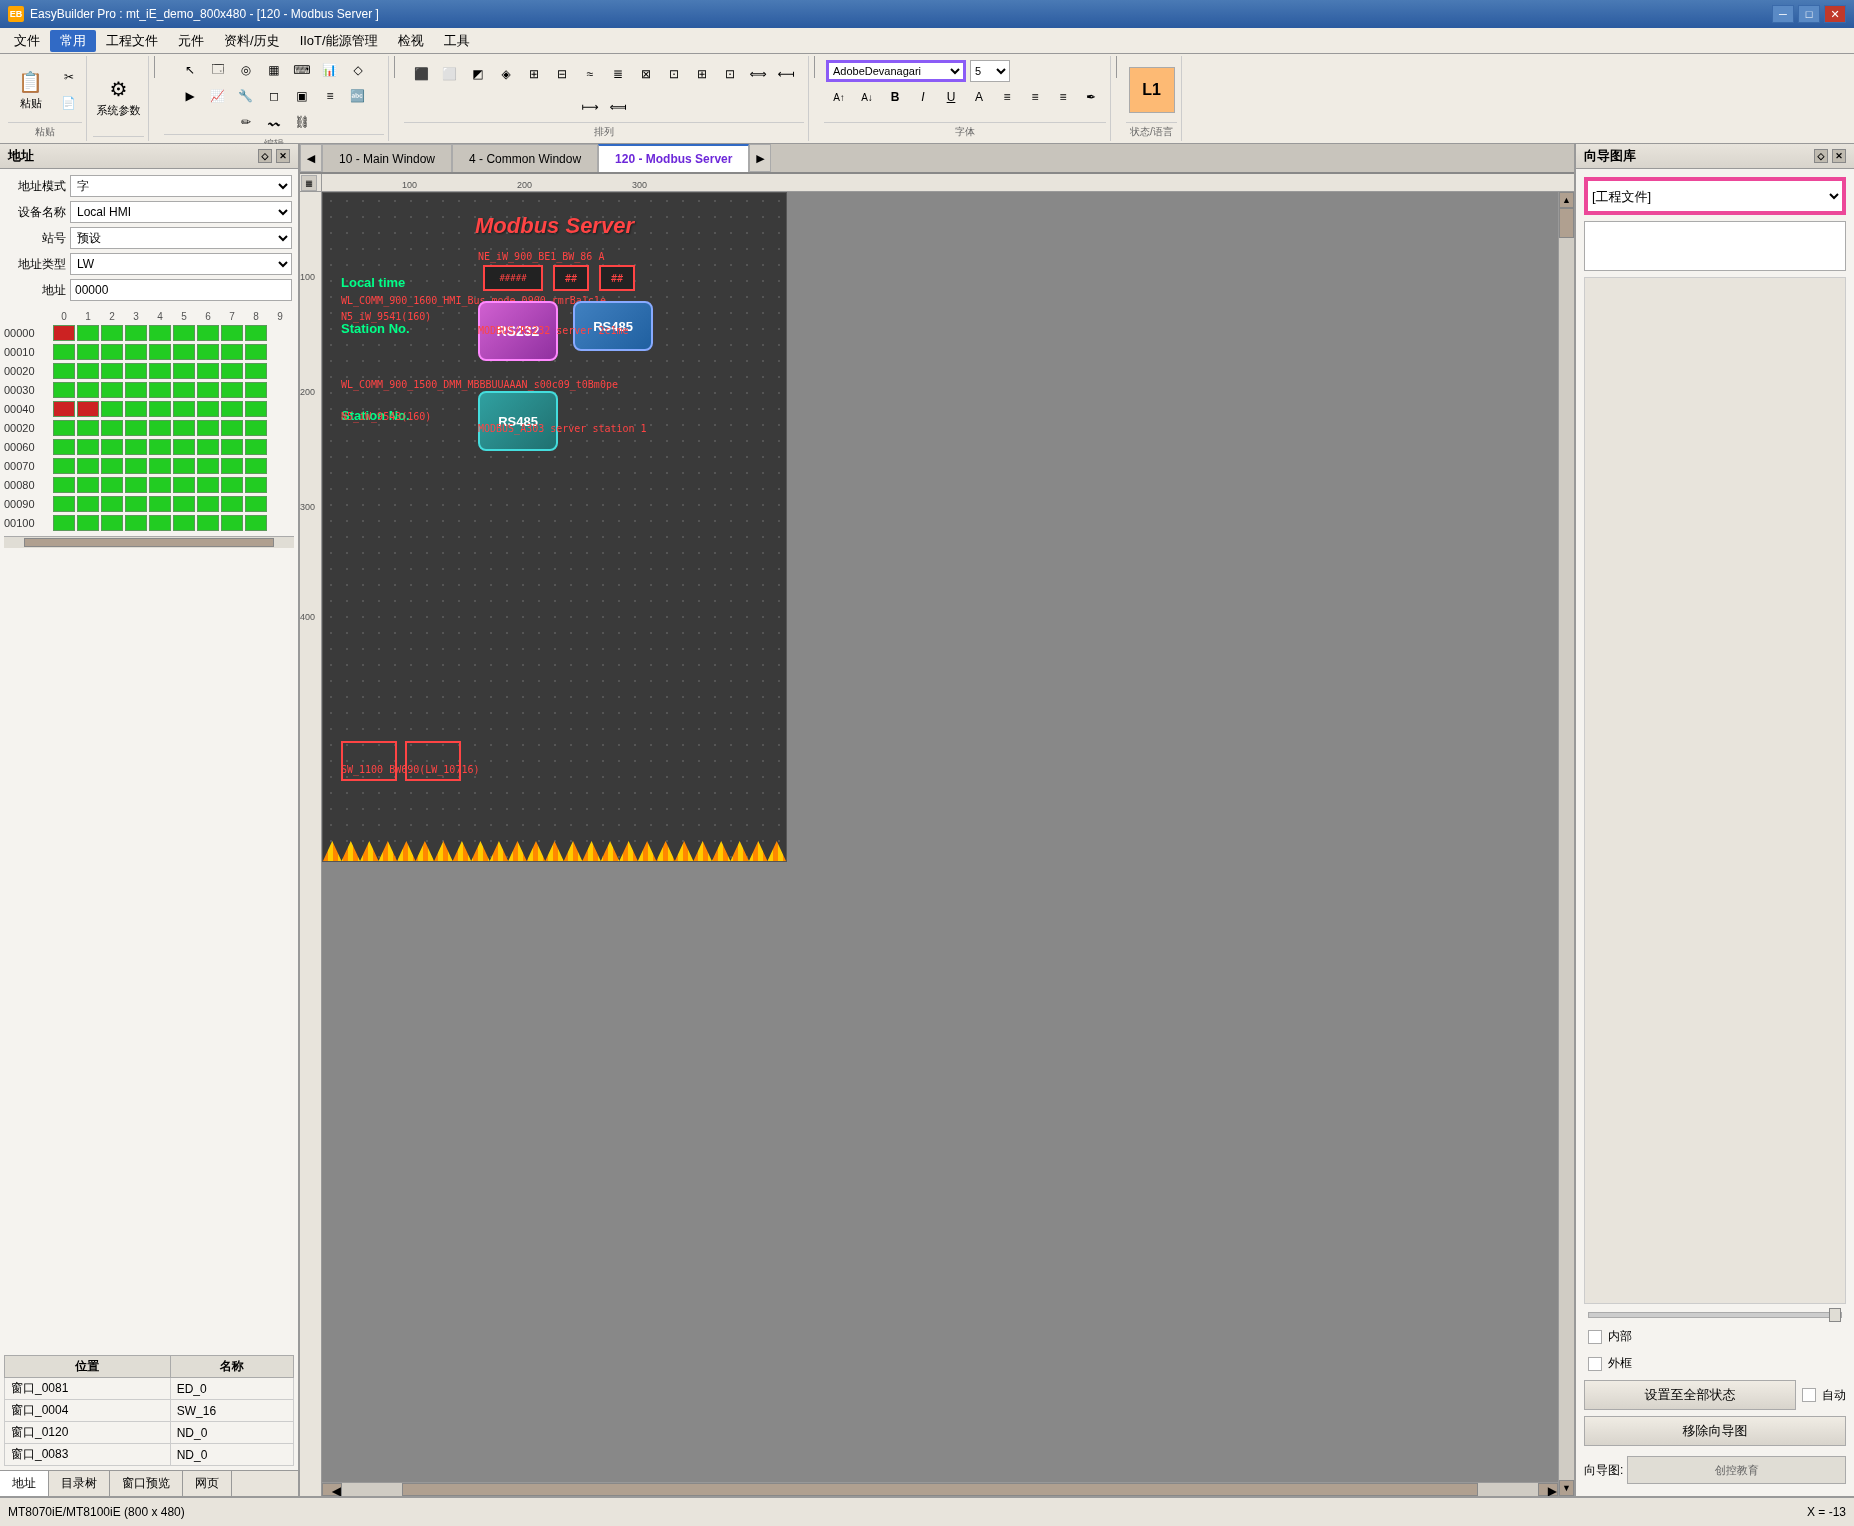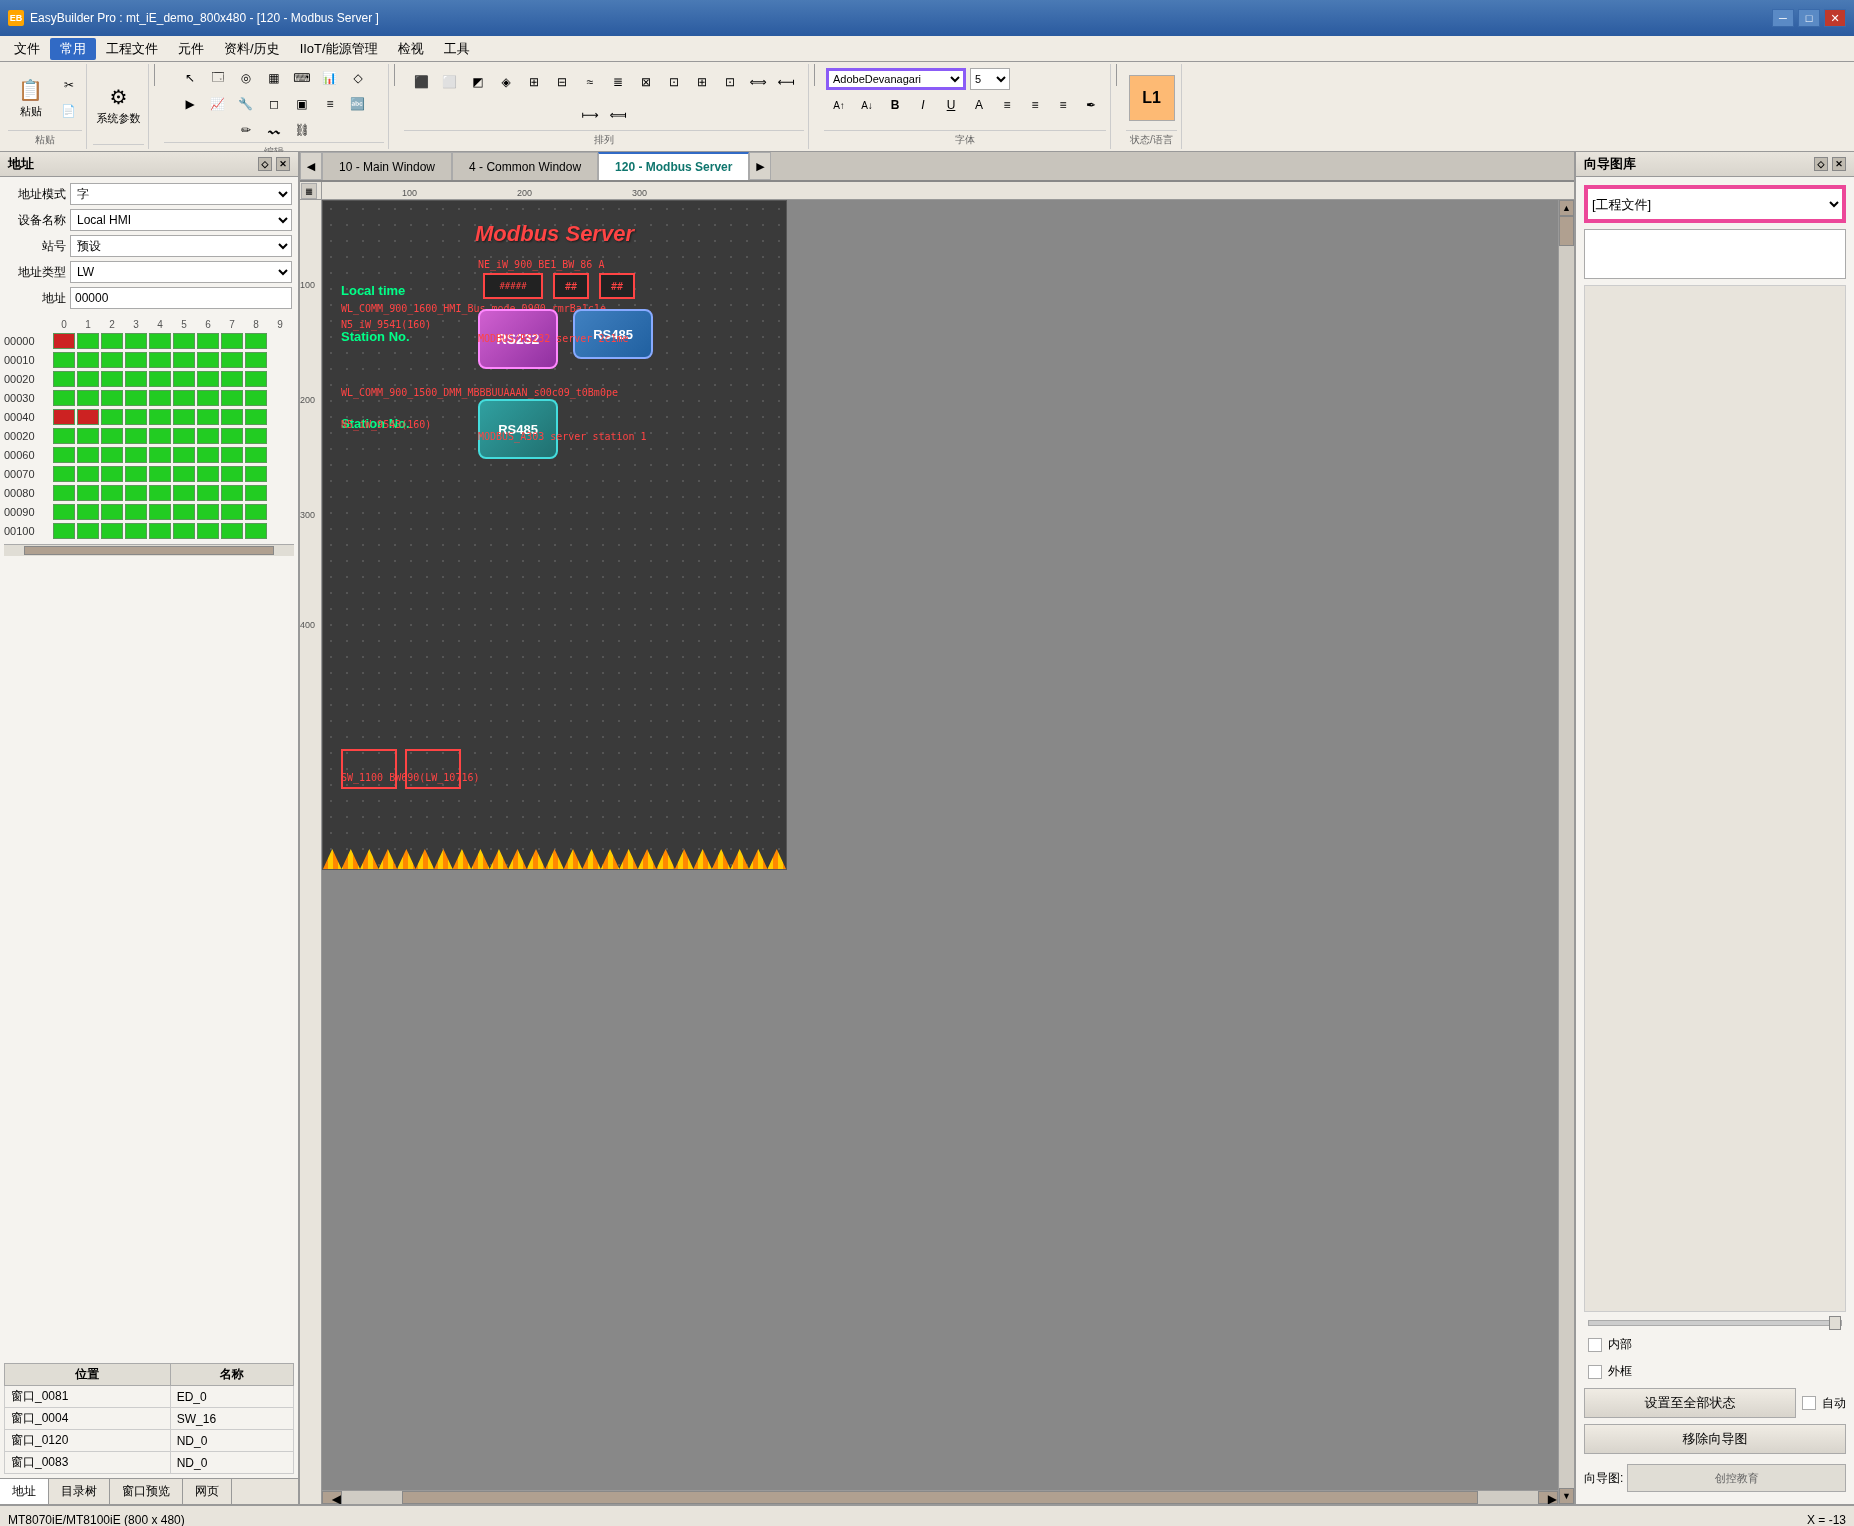--- a/index.html
+++ b/index.html
@@ -5,21 +5,21 @@
     * { box-sizing: border-box; margin: 0; padding: 0; }
     body { font-family: 'Microsoft YaHei', SimSun, Arial, sans-serif; font-size: 12px; background: #d4d0c8; overflow: hidden; width: 1854px; height: 1526px; }
 
     
     .title-bar {
       background: linear-gradient(to bottom, #4a7ab5, #2a5a9f);
       color: white;
       height: 28px;
       display: flex;
       align-items: center;
-      padding: 18px 8px;
+      padding: 10px 8px;
       justify-content: space-between;
     }
     .title-bar-left { display: flex; align-items: center; gap: 6px; font-size: 12px; }
     .title-bar-icon { width: 16px; height: 16px; background: #ffa500; border-radius: 2px; display: flex; align-items: center; justify-content: center; font-size: 9px; color: white; font-weight: bold; }
     .title-bar-controls { display: flex; gap: 4px; }
     .title-btn { width: 22px; height: 18px; background: #5a8ac5; border: 1px solid #3a6aaa; color: white; font-size: 11px; display: flex; align-items: center; justify-content: center; cursor: pointer; }
     .title-btn.close { background: #c0392b; }
     .title-btn.max { background: #5a8ac5; }
 
     
@@ -134,21 +134,21 @@
     .canvas-tab {
       padding: 4px 16px;
       font-size: 12px;
       background: #c8c4bc;
       border: 1px solid #aaa;
       border-bottom: none;
       cursor: pointer;
       display: flex;
       align-items: center;
     }
-    .canvas-tab.active { background: white; font-weight: bold; color: #0f766e; border-top: 2px solid #316ac5; }
+    .canvas-tab.active { background: white; font-weight: bold; color: #6d28d9; border-top: 2px solid #316ac5; }
 
     
     .design-canvas {
       width: 465px;
       height: 670px;
       background: #3a3a3a;
       position: relative;
       border: 1px solid #555;
       background-image: radial-gradient(circle, #555 1px, transparent 1px);
       background-size: 16px 16px;

